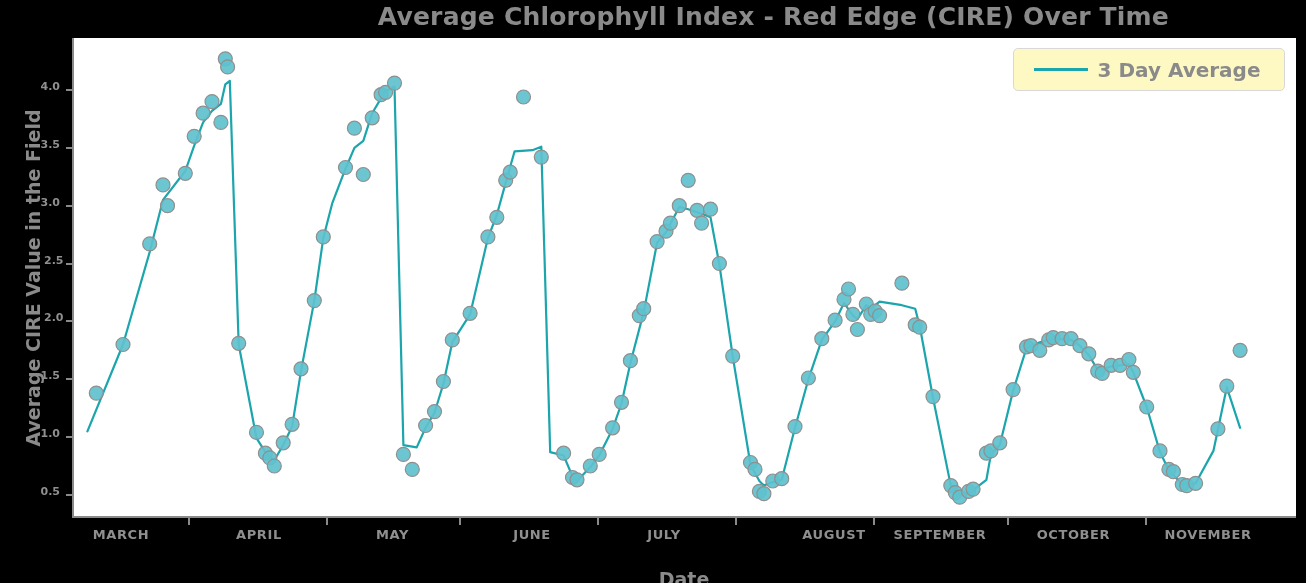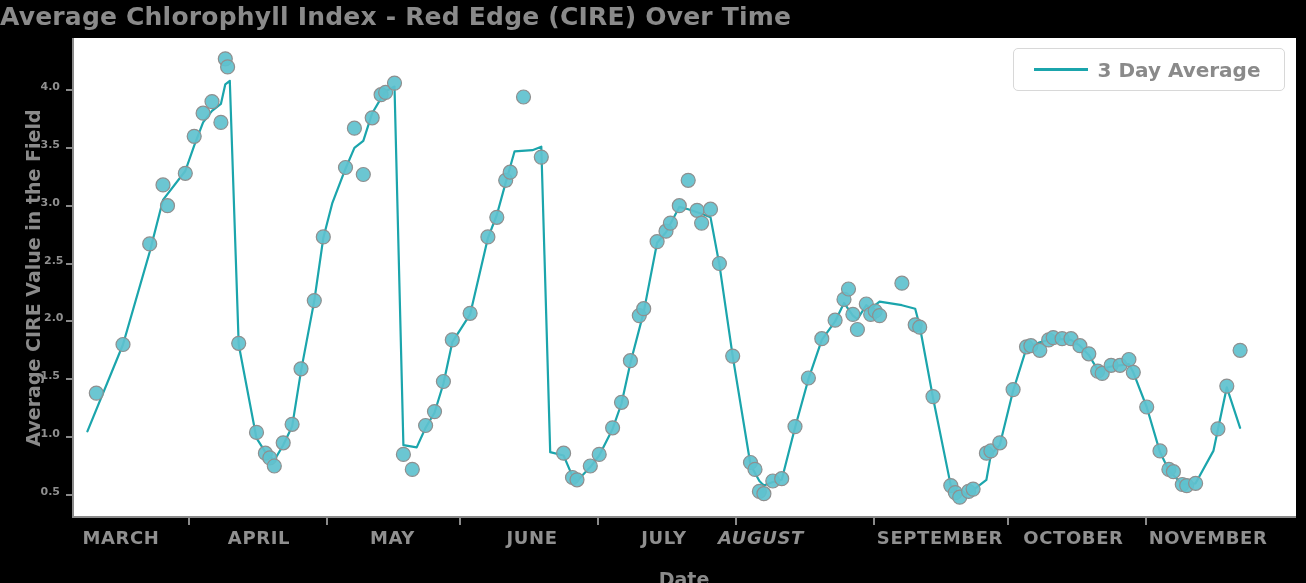--- a/index.html
+++ b/index.html
@@ -10,21 +10,21 @@
     overflow: hidden;
   }
   #figure {
     position: relative;
     width: 1306px; height: 583px;
     background: #000000;
   }
   #chart-title {
     position: absolute;
     top: 2px; left: 0; width: 1169px;
-    text-align: left;
+    text-align: right;
     font-size: 25px;
     font-weight: bold;
     color: #8a8a8a;
     letter-spacing: 0.2px;
     font-family: "DejaVu Sans", sans-serif;
   }
   #plot-area {
     position: absolute;
     left: 72px; top: 38px;
     width: 1224px; height: 480px;
@@ -64,31 +64,31 @@
   }
   .xtick-mark {
     position: absolute;
     top: 518px; width: 2px; height: 7px;
     background: #8a8a8a;
   }
   .xtick-text {
     position: absolute;
     top: 527px;
     text-align: center;
-    font-size: 18px; font-weight: bold;
+    font-size: 13px; font-weight: bold;
     color: #8f8f8f;
     letter-spacing: 0.6px;
     white-space: nowrap;
     font-family: "DejaVu Sans", sans-serif;
   }
   #legend {
     position: absolute;
     left: 1013px; top: 48px;
     width: 272px; height: 43px;
-    background: #ffffff;
+    background: #fef9c3;
     border: 1px solid #d8d8d8;
     border-radius: 5px;
     display: flex;
     align-items: center;
     padding: 0 20px;
   }
   #legend-line {
     width: 54px; height: 3px;
     background: #2ca8b5;
     flex: 0 0 auto;
@@ -137,21 +137,21 @@
       <div class="xtick-mark" style="left: 597.207px;"></div>
       <div class="xtick-mark" style="left: 735.185px;"></div>
       <div class="xtick-mark" style="left: 873.164px;"></div>
       <div class="xtick-mark" style="left: 1006.69px;"></div>
       <div class="xtick-mark" style="left: 1144.67px;"></div>
       <div class="xtick-text" style="left: 40.96px; width: 160px;">MARCH</div>
       <div class="xtick-text" style="left: 178.938px; width: 160px;">APRIL</div>
       <div class="xtick-text" style="left: 312.465px; width: 160px;">MAY</div>
       <div class="xtick-text" style="left: 452px; width: 160px;">JUNE</div>
       <div class="xtick-text" style="left: 583.971px; width: 160px;">JULY</div>
-      <div class="xtick-text" style="left: 681px; width: 160px; font-style: italic;">AUGUST</div>
+      <div class="xtick-text" style="left: 754px; width: 160px;">AUGUST</div>
       <div class="xtick-text" style="left: 859.927px; width: 160px;">SEPTEMBER</div>
       <div class="xtick-text" style="left: 993.455px; width: 160px;">OCTOBER</div>
       <div class="xtick-text" style="left: 1128px; width: 160px;">NOVEMBER</div>
     </div>
 
   <div id="plot-area">
     <svg id="plot-svg" width="1224" height="480">
       <polyline id="avg-line" fill="none" stroke-width="2.2" stroke-linejoin="round" stroke-linecap="round" points="13.4,393.3 49.0,306.5 75.7,214.0 89.0,161.9 111.3,133.0 120.2,107.6 129.1,84.4 138.0,72.9 146.9,65.9 151.3,46.3 155.8,42.8 164.7,306.5 182.5,400.2 191.4,414.1 195.8,418.7 200.3,422.2 209.2,407.1 218.1,388.6 227.0,333.1 240.3,262.6 249.3,200.1 258.2,165.4 271.5,130.7 280.4,109.9 289.3,102.9 298.2,75.2 307.1,60.1 311.6,53.2 320.5,48.6 329.4,407.1 342.7,409.4 351.6,389.8 360.5,374.7 369.4,345.8 378.3,304.2 396.1,276.4 413.9,200.1 422.8,177.0 431.7,144.6 440.6,113.3 458.4,112.2 467.3,108.7 476.2,414.1 489.6,417.5 498.5,438.4 503.0,443.0 516.3,429.1 525.2,417.5 538.6,390.9 547.5,365.5 556.4,325.0 569.7,274.1 583.1,204.7 592.0,194.3 605.3,168.9 614.2,171.2 627.6,175.8 636.5,179.3 645.4,226.7 658.7,318.1 676.5,426.8 685.4,443.0 689.9,447.6 698.8,444.1 707.7,441.8 721.0,389.8 734.4,341.2 747.8,301.9 761.1,283.4 770.0,264.9 778.9,277.6 783.4,281.1 792.3,267.2 796.7,270.7 805.6,263.7 827.9,267.2 841.2,270.7 845.7,288.0 859.0,359.7 876.8,447.6 885.7,456.9 894.6,455.7 899.1,452.2 912.4,441.8 916.9,416.4 925.8,407.1 939.1,352.8 952.5,310.0 965.8,304.2 979.2,300.7 997.0,301.9 1005.9,307.7 1014.8,316.9 1023.7,332.0 1037.1,328.5 1046.0,327.3 1054.9,326.2 1059.3,334.3 1072.7,369.0 1086.0,414.1 1094.9,432.6 1108.3,446.5 1121.6,445.3 1139.4,412.9 1152.8,349.3 1166.1,389.8" stroke="#1ba5ac"></polyline>
       <g id="scatter-group">
           <circle cx="22.3" cy="355.1" r="7" fill="#5ec1ce" fill-opacity="0.92" stroke="#8f8f8f" stroke-width="1.2"></circle>

